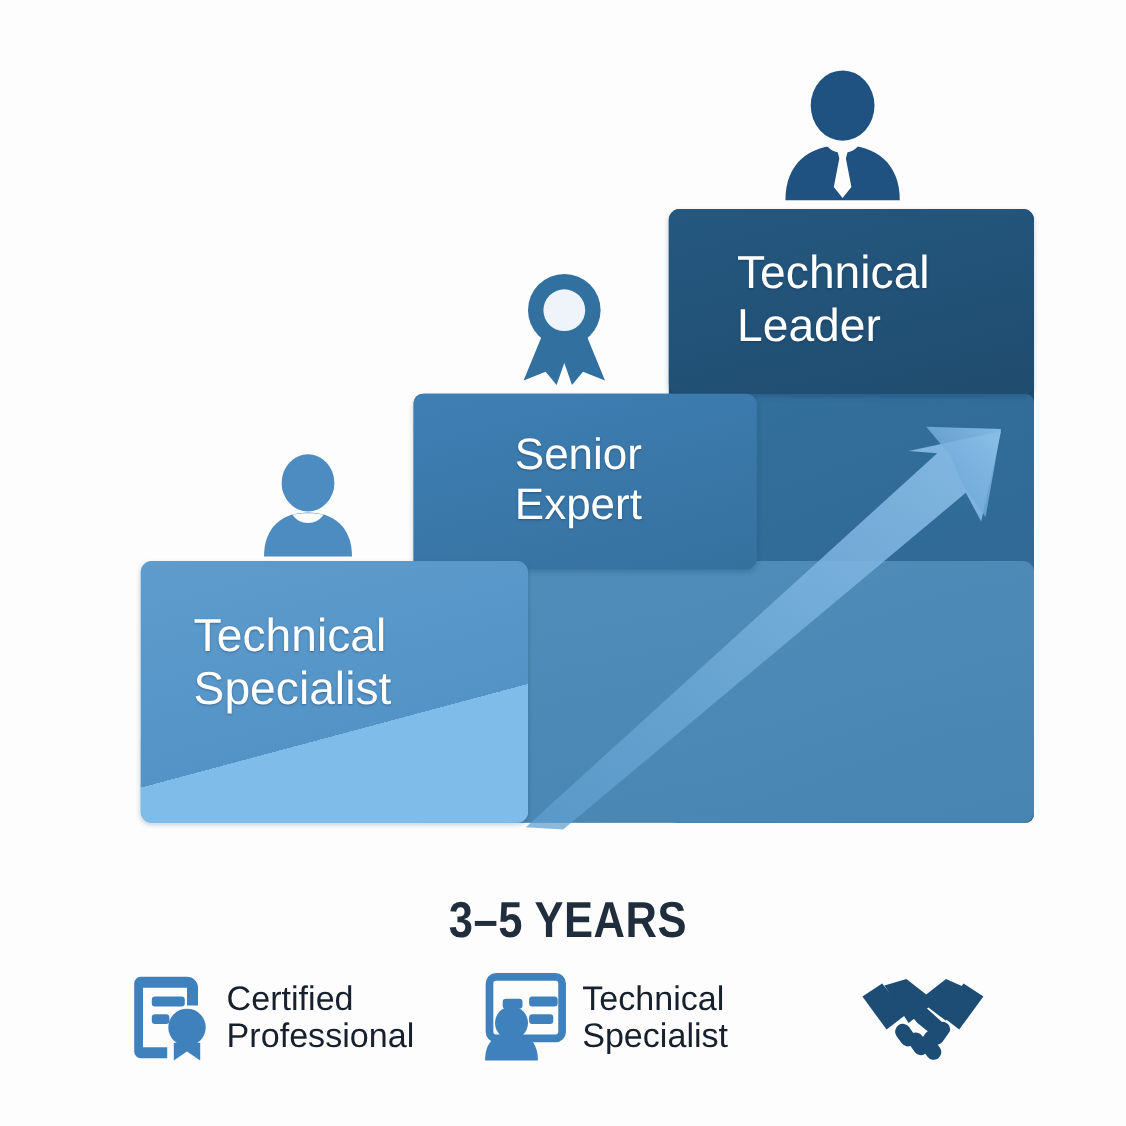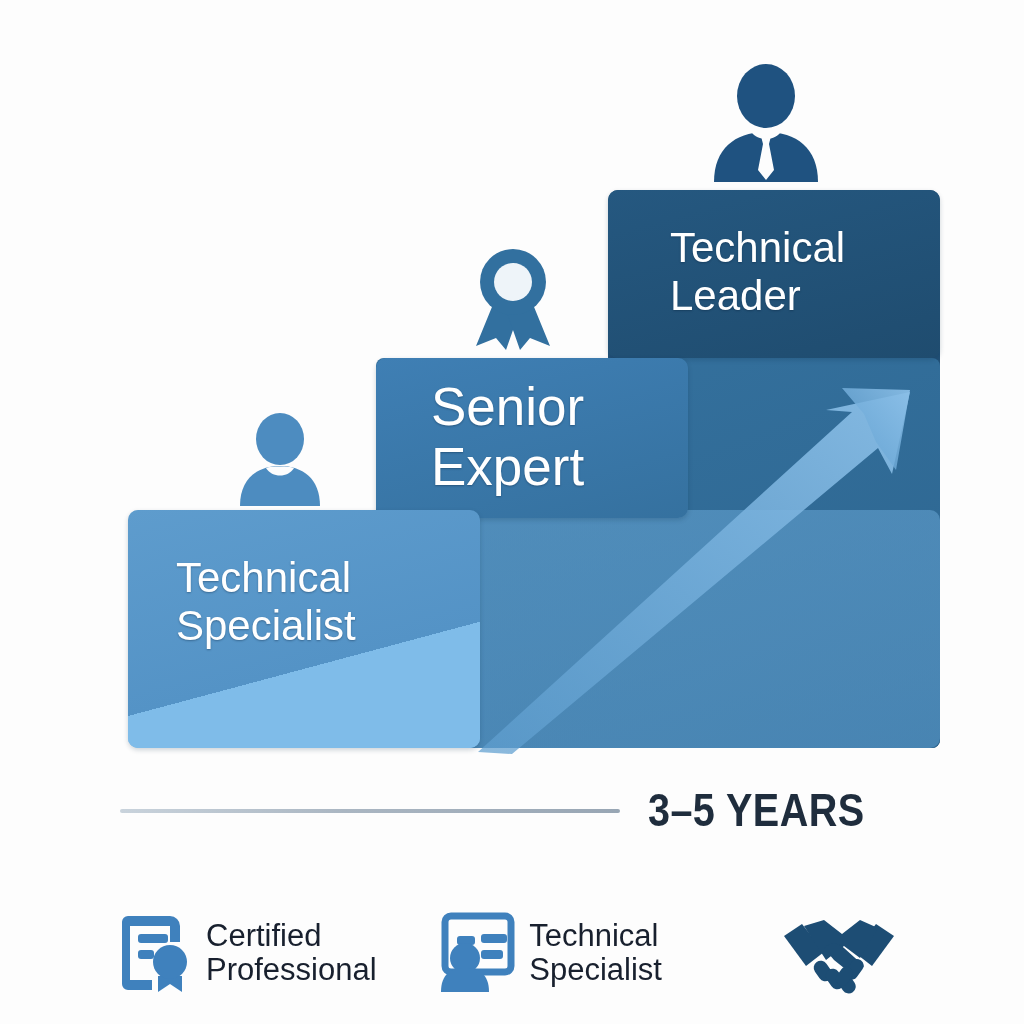--- a/index.html
+++ b/index.html
@@ -105,22 +105,22 @@
   }
 
   #step-card-2 {
     left: 376px;
     top: 358px;
     width: 312px;
     height: 160px;
     background: linear-gradient(165deg, #3f7fb4 0%, #35719f 100%);
   }
   #step-card-2 .step-label {
-    font-size: 53px;
-    padding-left: 55px;
+    font-size: 40px;
+    padding-left: 92px;
     margin-top: -2px;
   }
 
   #step-card-3 {
     left: 608px;
     top: 190px;
     width: 332px;
     height: 168px;
     background: linear-gradient(165deg, #255880 0%, #1f4c6f 100%);
   }
@@ -139,20 +139,22 @@
   #icon-businessman   { left: 706px; top: 60px; }
 
   
   #timeline-row {
     position: absolute;
     left: 120px;
     top: 783px;
     width: 800px;
     height: 64px;
     display: flex;
+    align-items: center;
+    flex-direction: column;
   }
   #timeline-rule {
     height: 4px;
     width: 500px;
     margin-top: 26px;
     border-radius: 2px;
     background: linear-gradient(90deg, #c9d3dc 0%, #aab6c2 45%, #98a6b4 100%);
   }
   #timeline-duration {
     margin-left: 28px;
@@ -167,21 +169,21 @@
   }
 
   
   #credentials-row {
     position: absolute;
     left: 120px;
     top: 884px;
     width: 830px;
     height: 110px;
     display: flex;
-    align-items: flex-end;
+    align-items: flex-start;
   }
   .credential {
     display: flex;
     align-items: center;
     gap: 14px;
   }
   #credential-certified   { width: 300px; }
   #credential-specialist  { width: 300px; margin-left: 20px; }
   #credential-partnership { width: 170px; justify-content: flex-start; padding-left: 42px; }
 

